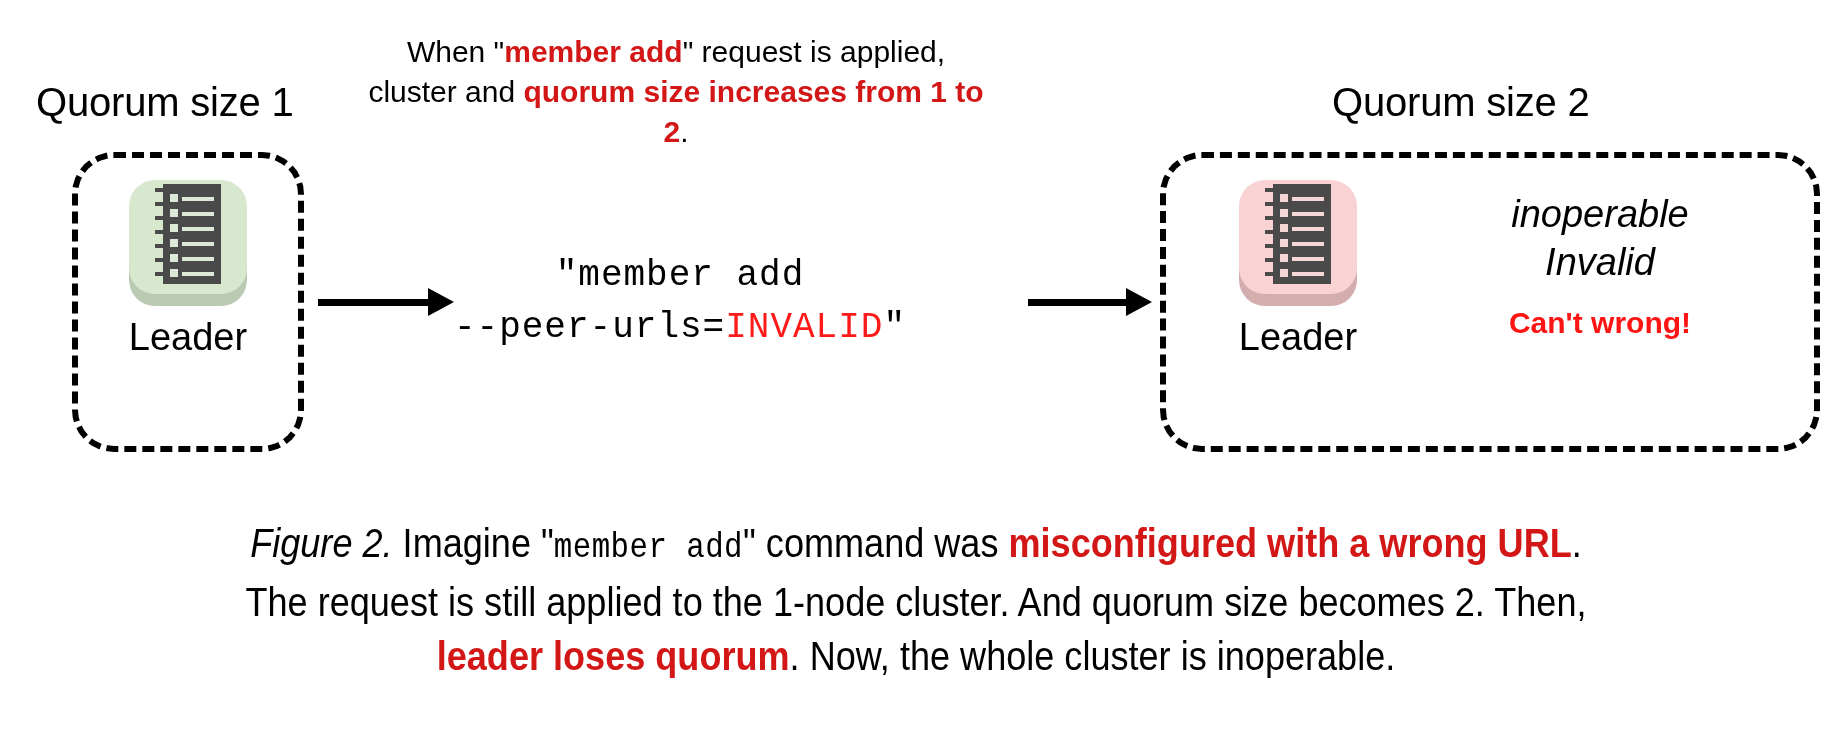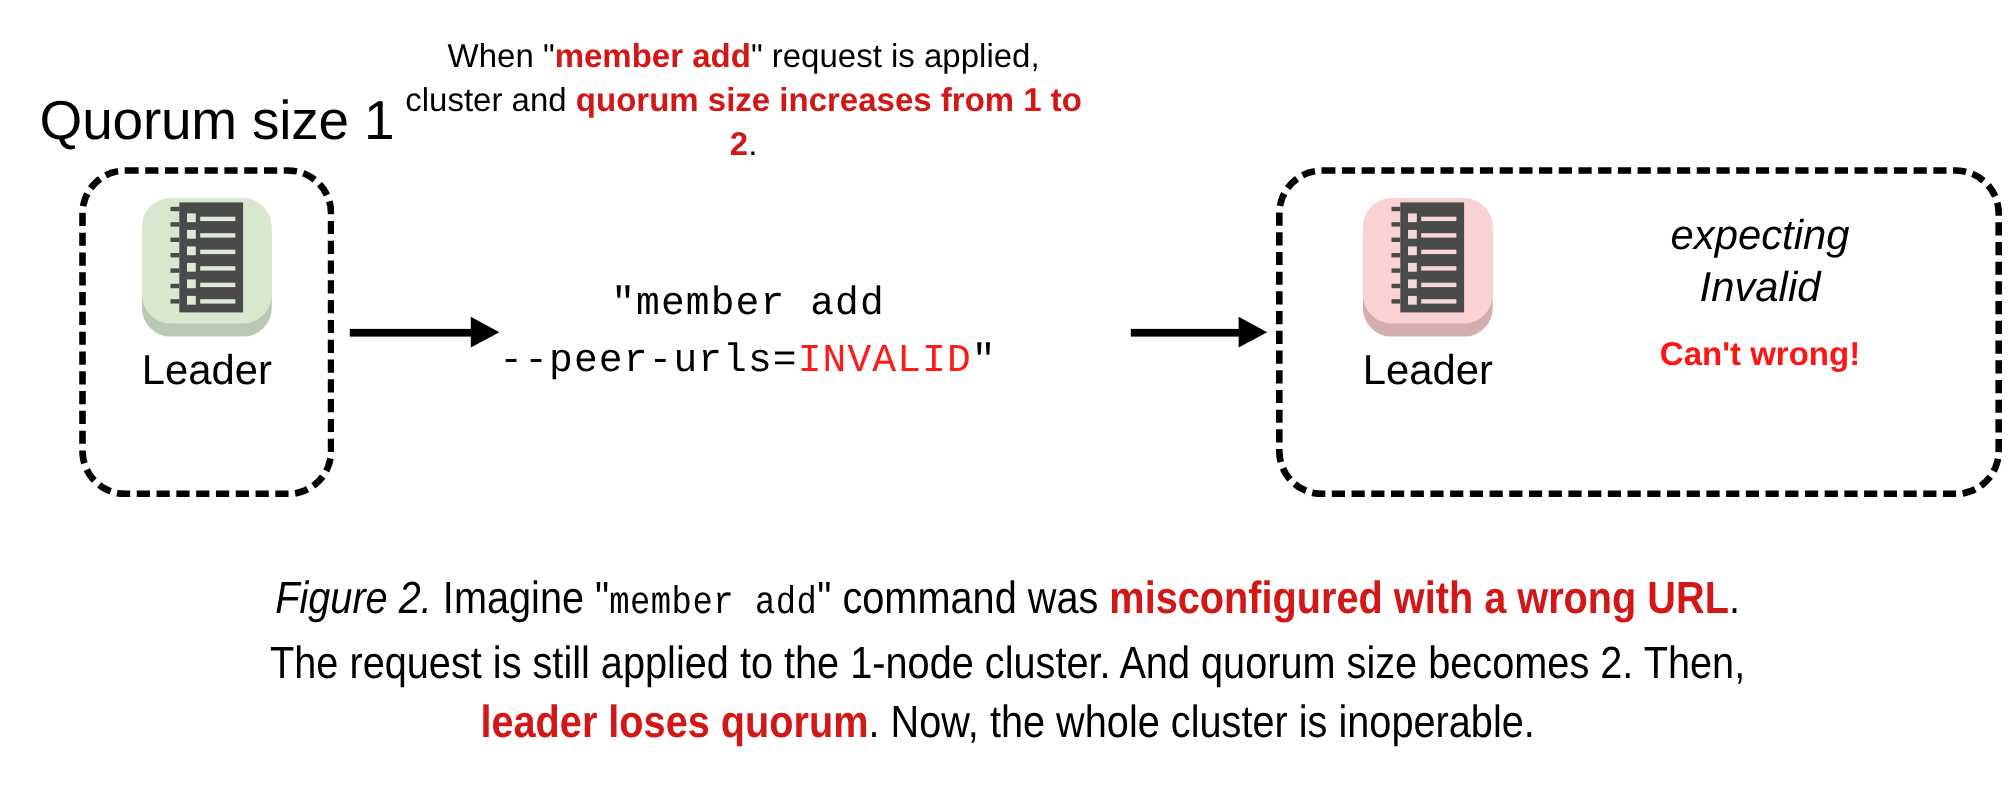--- a/index.html
+++ b/index.html
@@ -27,21 +27,21 @@
     border: 6px dashed #000000;
     border-radius: 42px;
     box-sizing: border-box;
     background: #ffffff;
   }
   #box-left  { left: 72px;  top: 152px; width: 232px; height: 300px; }
   #box-right { left: 1160px; top: 152px; width: 660px; height: 300px; }
 
   .box-title {
     position: absolute;
-    font-size: 50px;
+    font-size: 40px;
     font-weight: 400;
     letter-spacing: -0.2px;
     white-space: nowrap;
     color: #000000;
   }
   #title-left  { left: 36px;  top: 80px; }
   #title-right { left: 1332px; top: 80px; }
 
   
   .node {
@@ -251,20 +251,21 @@
   <div id="top-note"><span>When "</span><span class="hl">member add</span><span>" request is applied, cluster and </span><span class="hl">quorum size increases from 1 to 2</span><span>.</span></div>
 
   <div id="command"><span>"member add</span>
 <span>--peer-urls=</span><span class="bad">INVALID</span><span>"</span></div>
 
   <div class="arrow" id="arrow-2">
     <div class="shaft"></div>
     <div class="head"></div>
   </div>
 
+  <div class="box-title" id="title-right">Quorum size 2</div>
   <div class="cluster-box" id="box-right"></div>
 
   <div class="node pink" id="node-right">
     <div class="node-icon">
       <div class="icon-shadow"></div>
       <div class="icon-face"></div>
       <svg class="icon-glyph" viewBox="0 0 124 130">
         <g fill="#4a4a4a">
           <rect x="29" y="12" width="8" height="4"></rect>
           <rect x="29" y="26" width="8" height="4"></rect>
@@ -288,21 +289,21 @@
           <rect x="56" y="81" width="32" height="4"></rect>
           <rect x="44" y="93" width="8" height="8"></rect>
           <rect x="56" y="96" width="32" height="4"></rect>
         </g>
       </svg>
     </div>
     <div class="node-label">Leader</div>
   </div>
 
   <div id="right-text">
-    <div class="state-line">expecting</div>
+    <div class="state-line">inoperable</div>
     <div class="state-line">Invalid</div>
     <div class="warn">Can't wrong!</div>
   </div>
 
   <div id="caption">
     <span class="cap-line"><span class="figlabel">Figure 2.</span><span> Imagine "</span><span class="mono">member add</span><span>" command was </span><span class="hl">misconfigured with a wrong URL</span><span>.</span></span>
     <span class="cap-line">The request is still applied to the 1-node cluster. And quorum size becomes 2. Then,</span>
     <span class="cap-line"><span class="hl">leader loses quorum</span><span>. Now, the whole cluster is inoperable.</span></span>
   </div>
 

